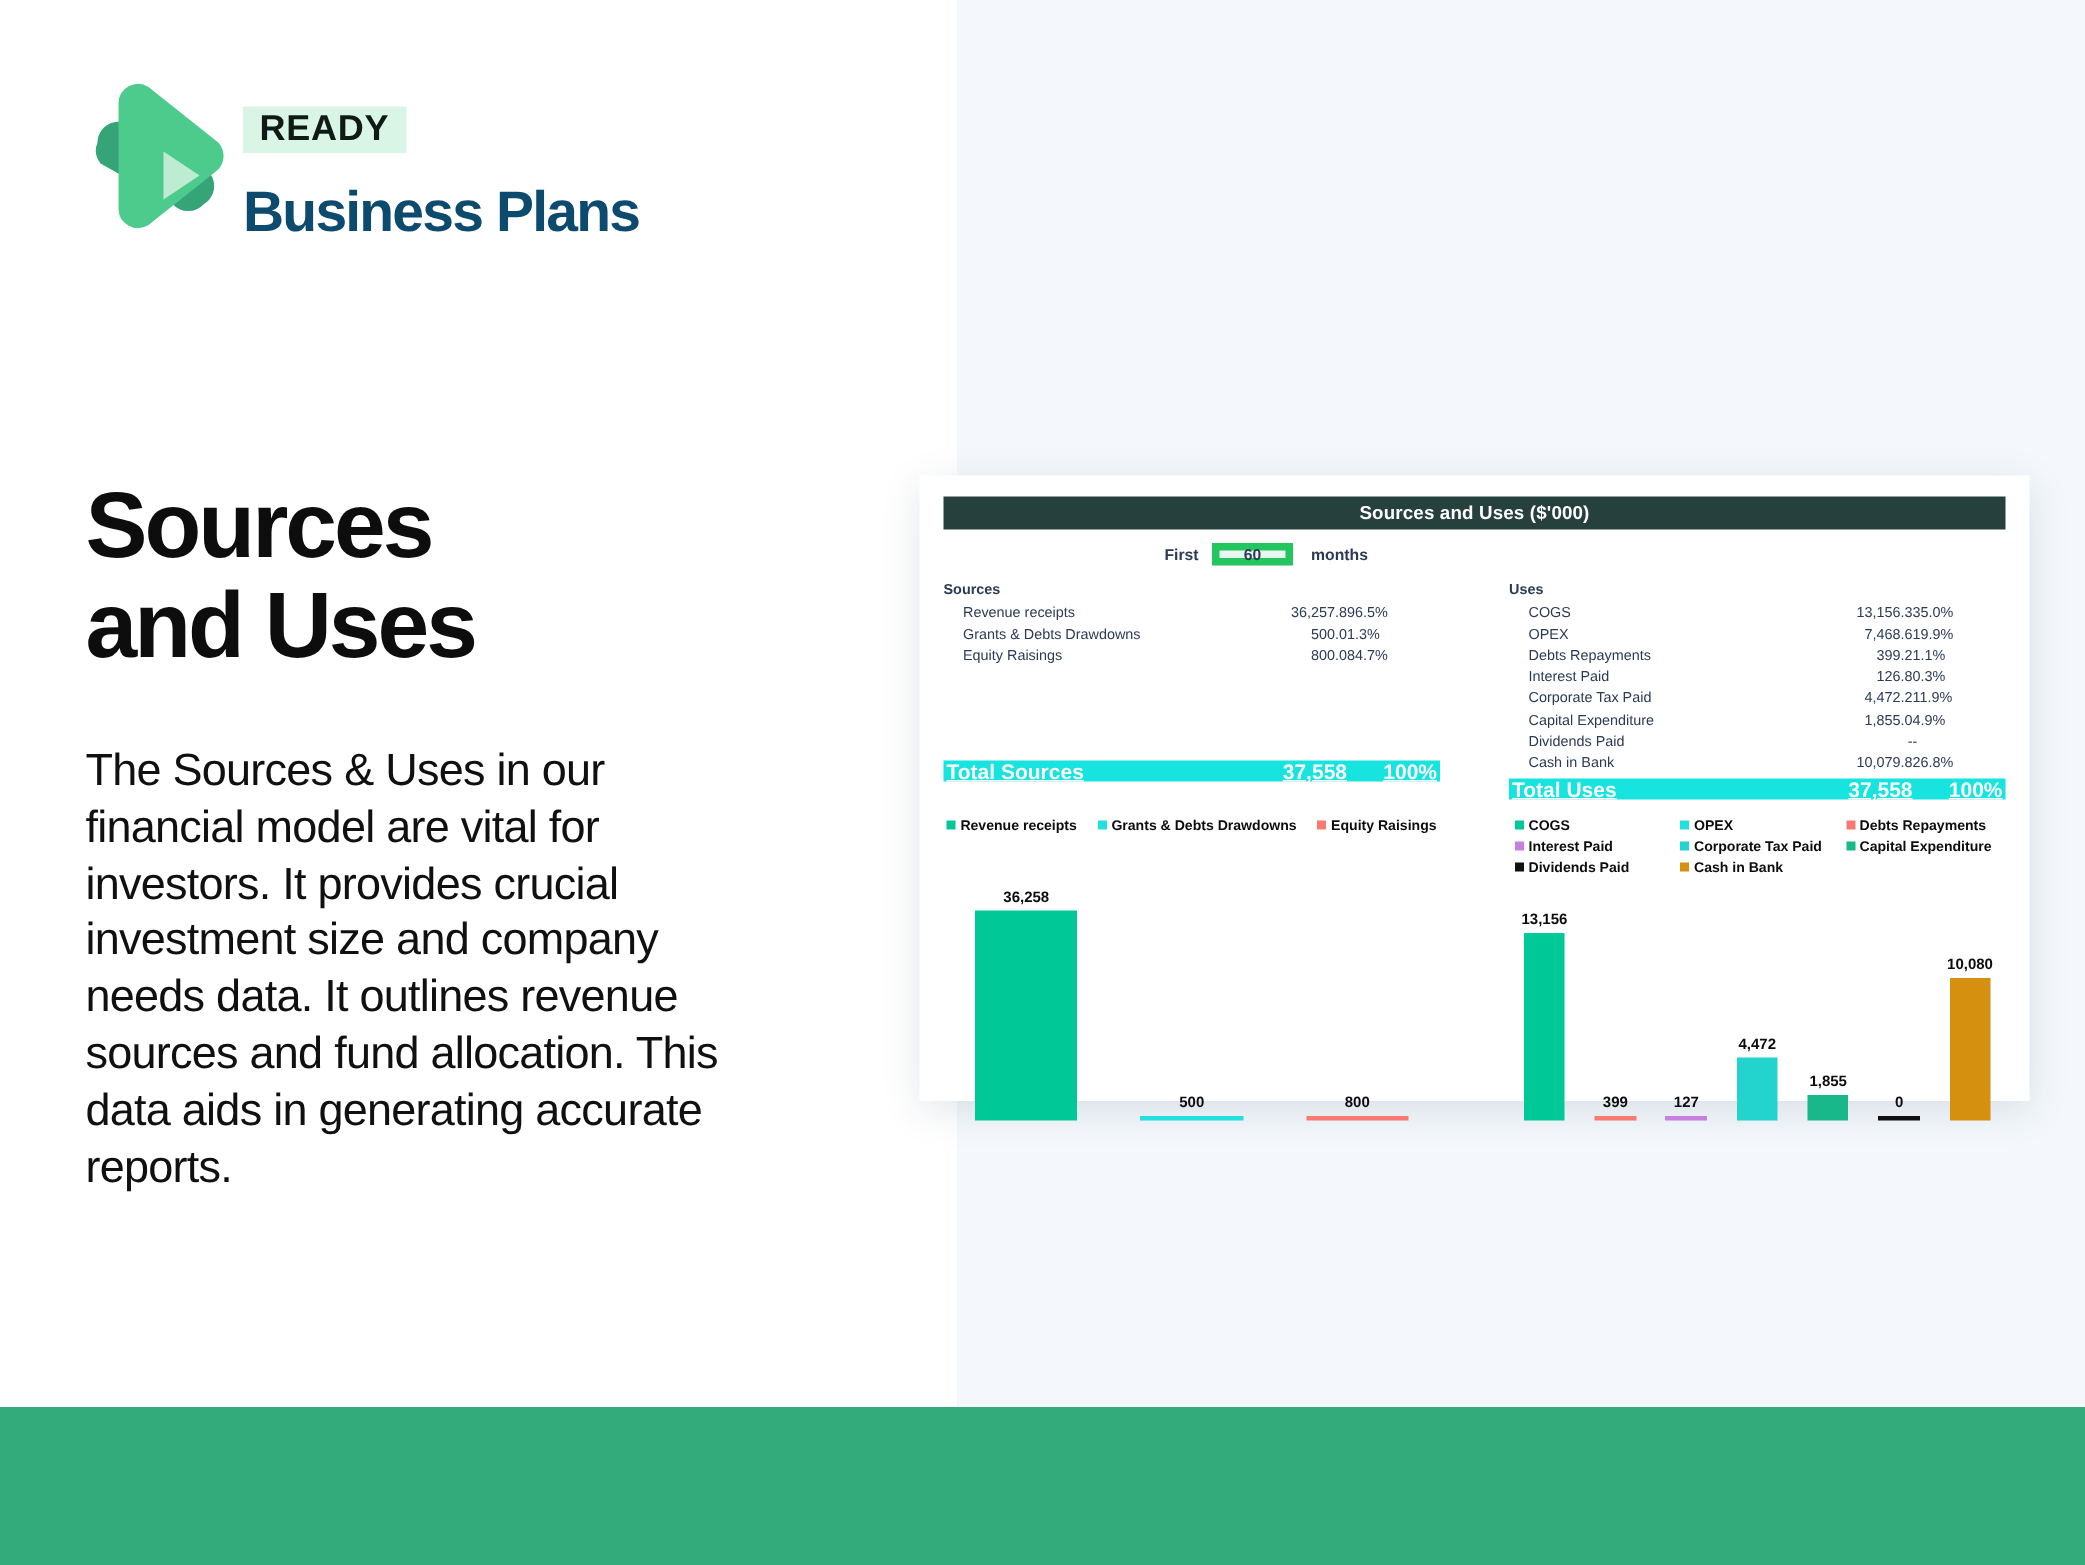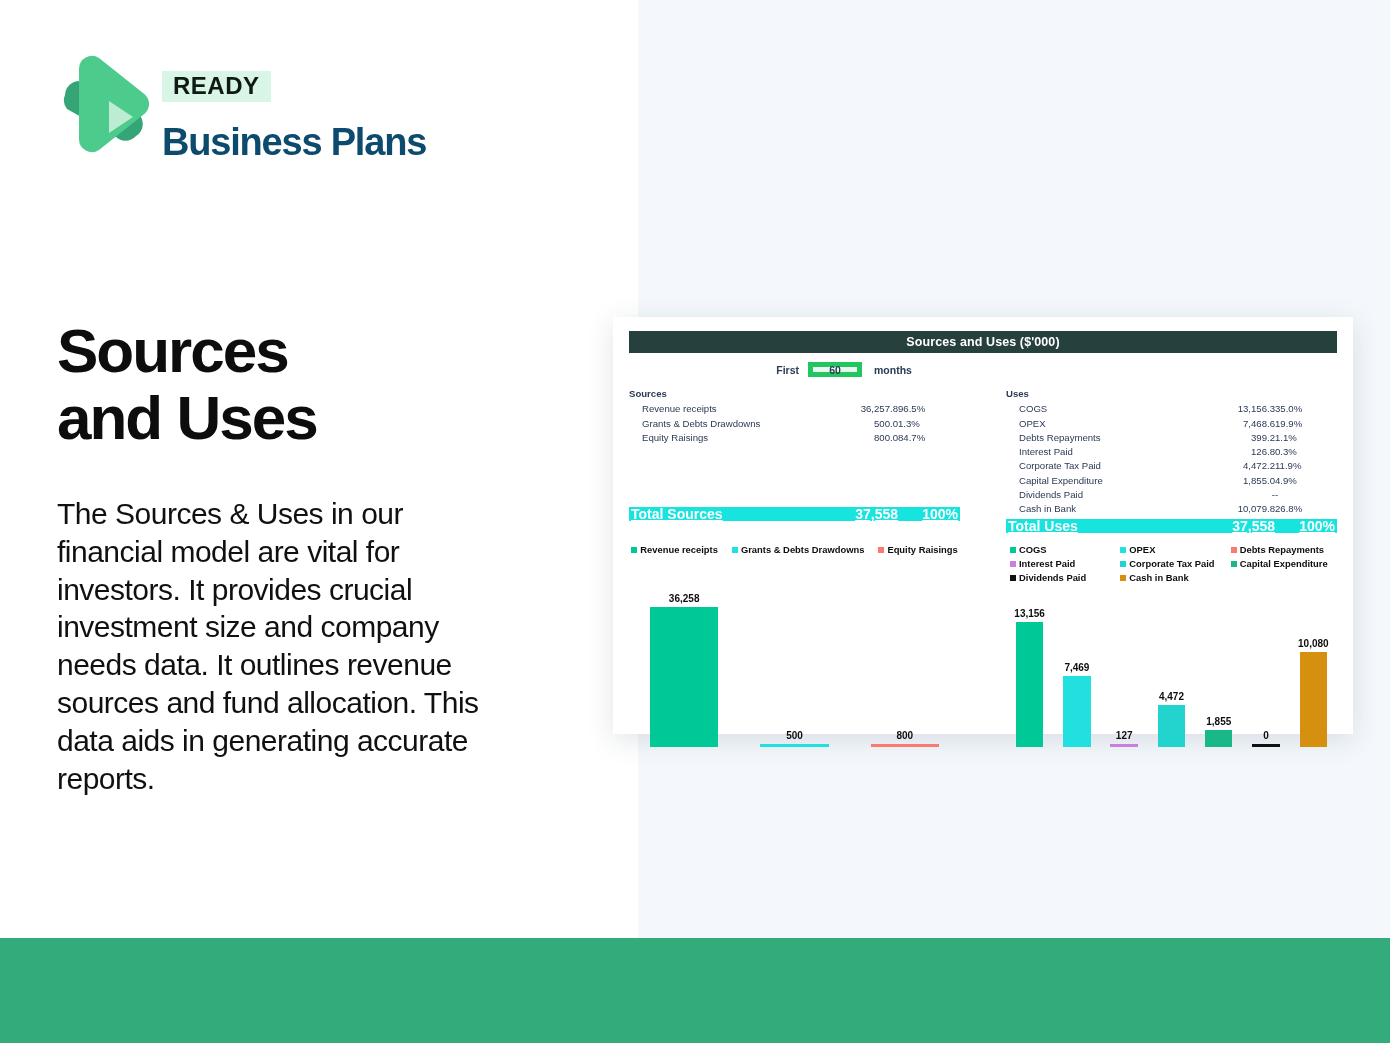--- a/index.html
+++ b/index.html
@@ -433,22 +433,22 @@
             </div>
           </div>
     </div>
     <div class="chart chart-right">
       <div class="plot" id="plot-right">
             <div class="bar-slot">
               <div class="bar-val">13,156</div>
               <div class="bar" style="height: 125px; background: rgb(0, 200, 150);"></div>
             </div>
             <div class="bar-slot">
-              <div class="bar-val">7,469</div>
-              <div class="bar" style="height: 70.9657px; background: rgb(34, 224, 224);"></div>
+              <div class="bar-val">399</div>
+              <div class="bar" style="height: 3.79105px; background: rgb(250, 122, 114);"></div>
             </div>
             <div class="bar-slot">
               <div class="bar-val">127</div>
               <div class="bar" style="height: 3px; background: rgb(199, 127, 224);"></div>
             </div>
             <div class="bar-slot">
               <div class="bar-val">4,472</div>
               <div class="bar" style="height: 42.4901px; background: rgb(34, 211, 206);"></div>
             </div>
             <div class="bar-slot">

